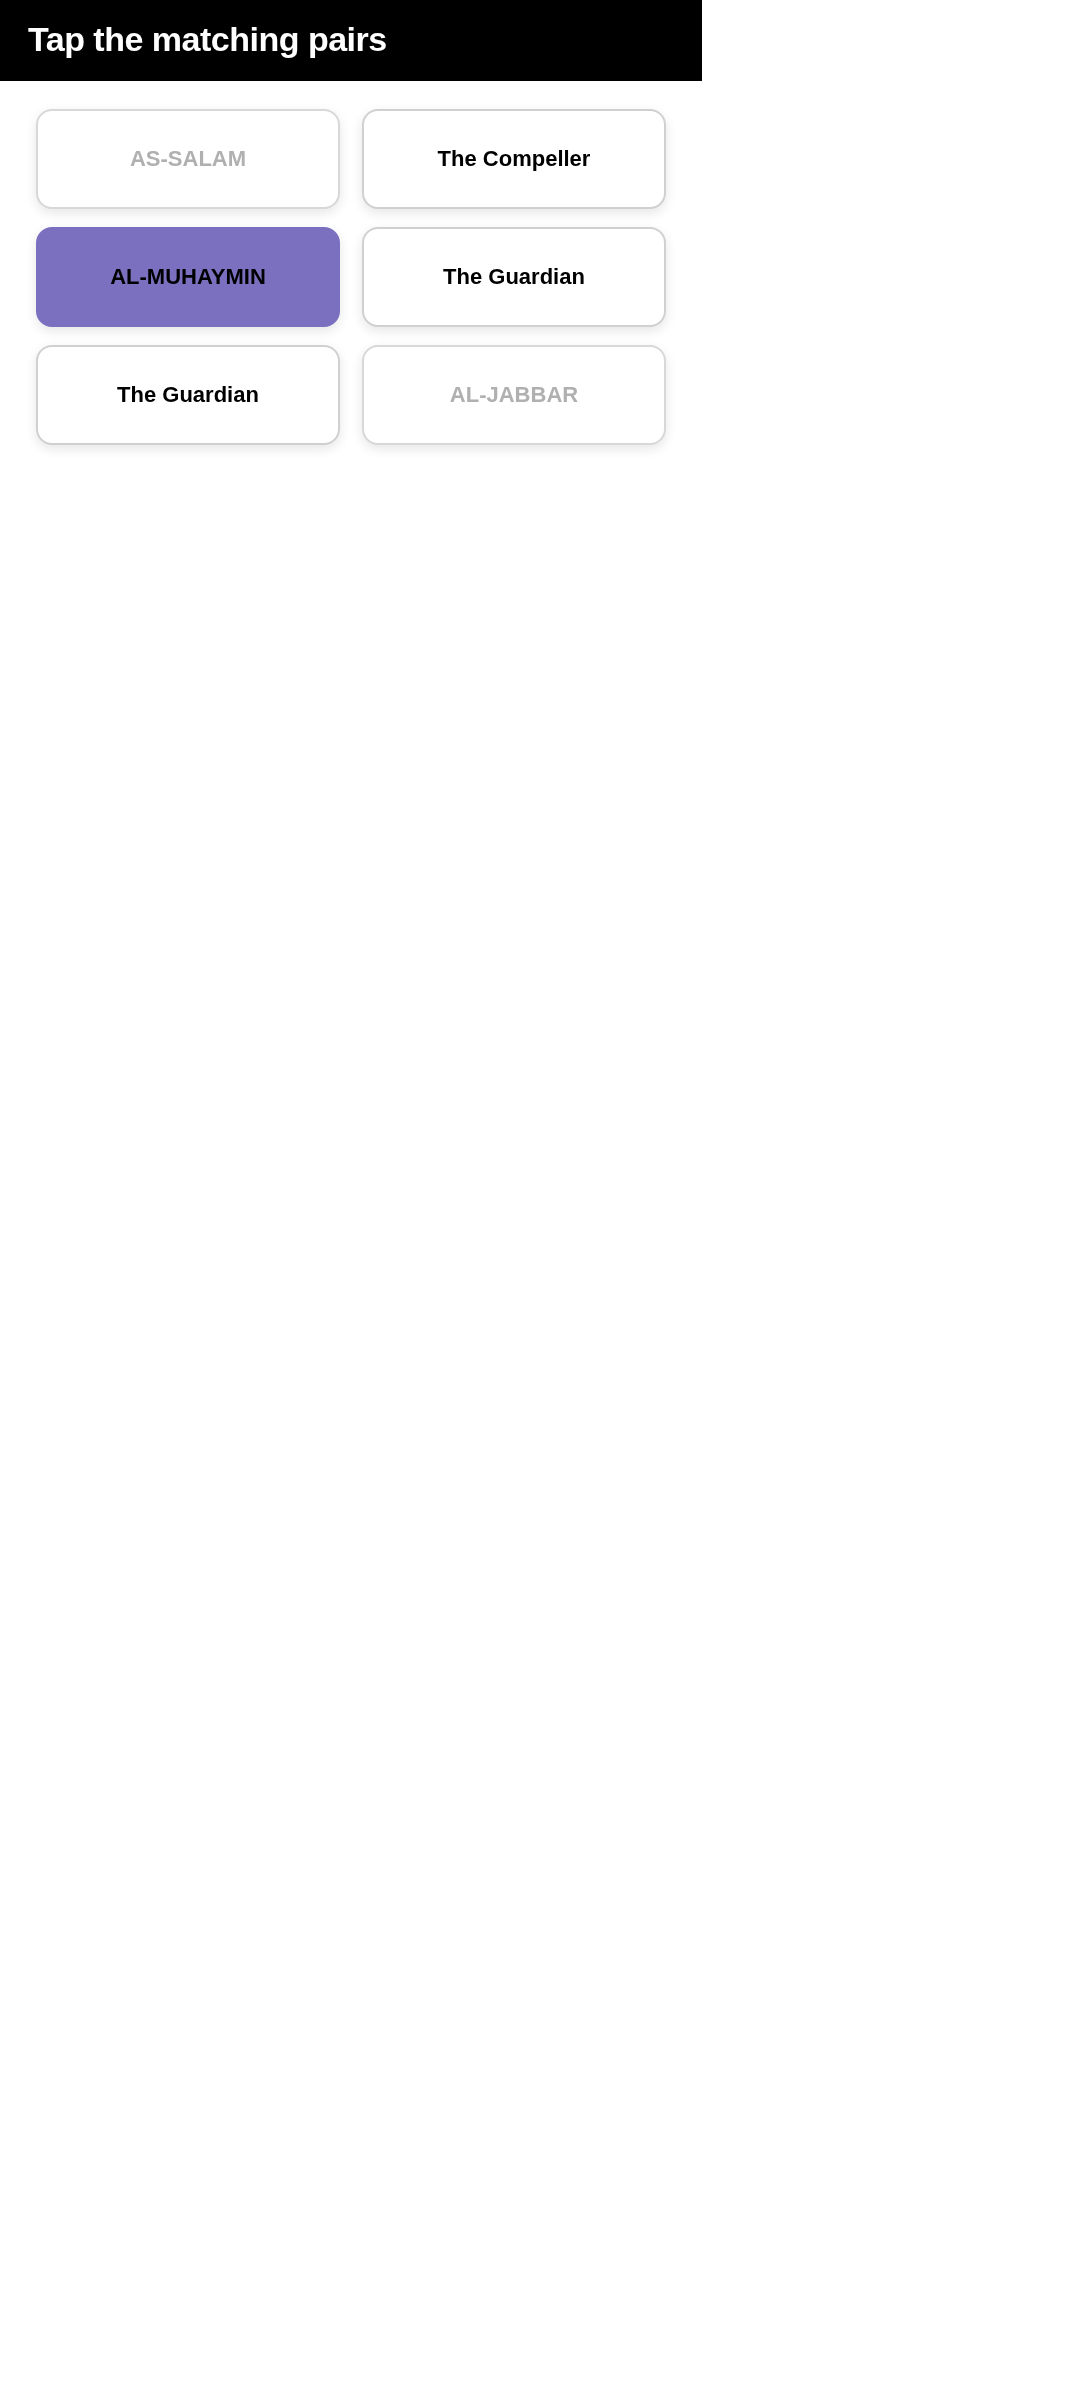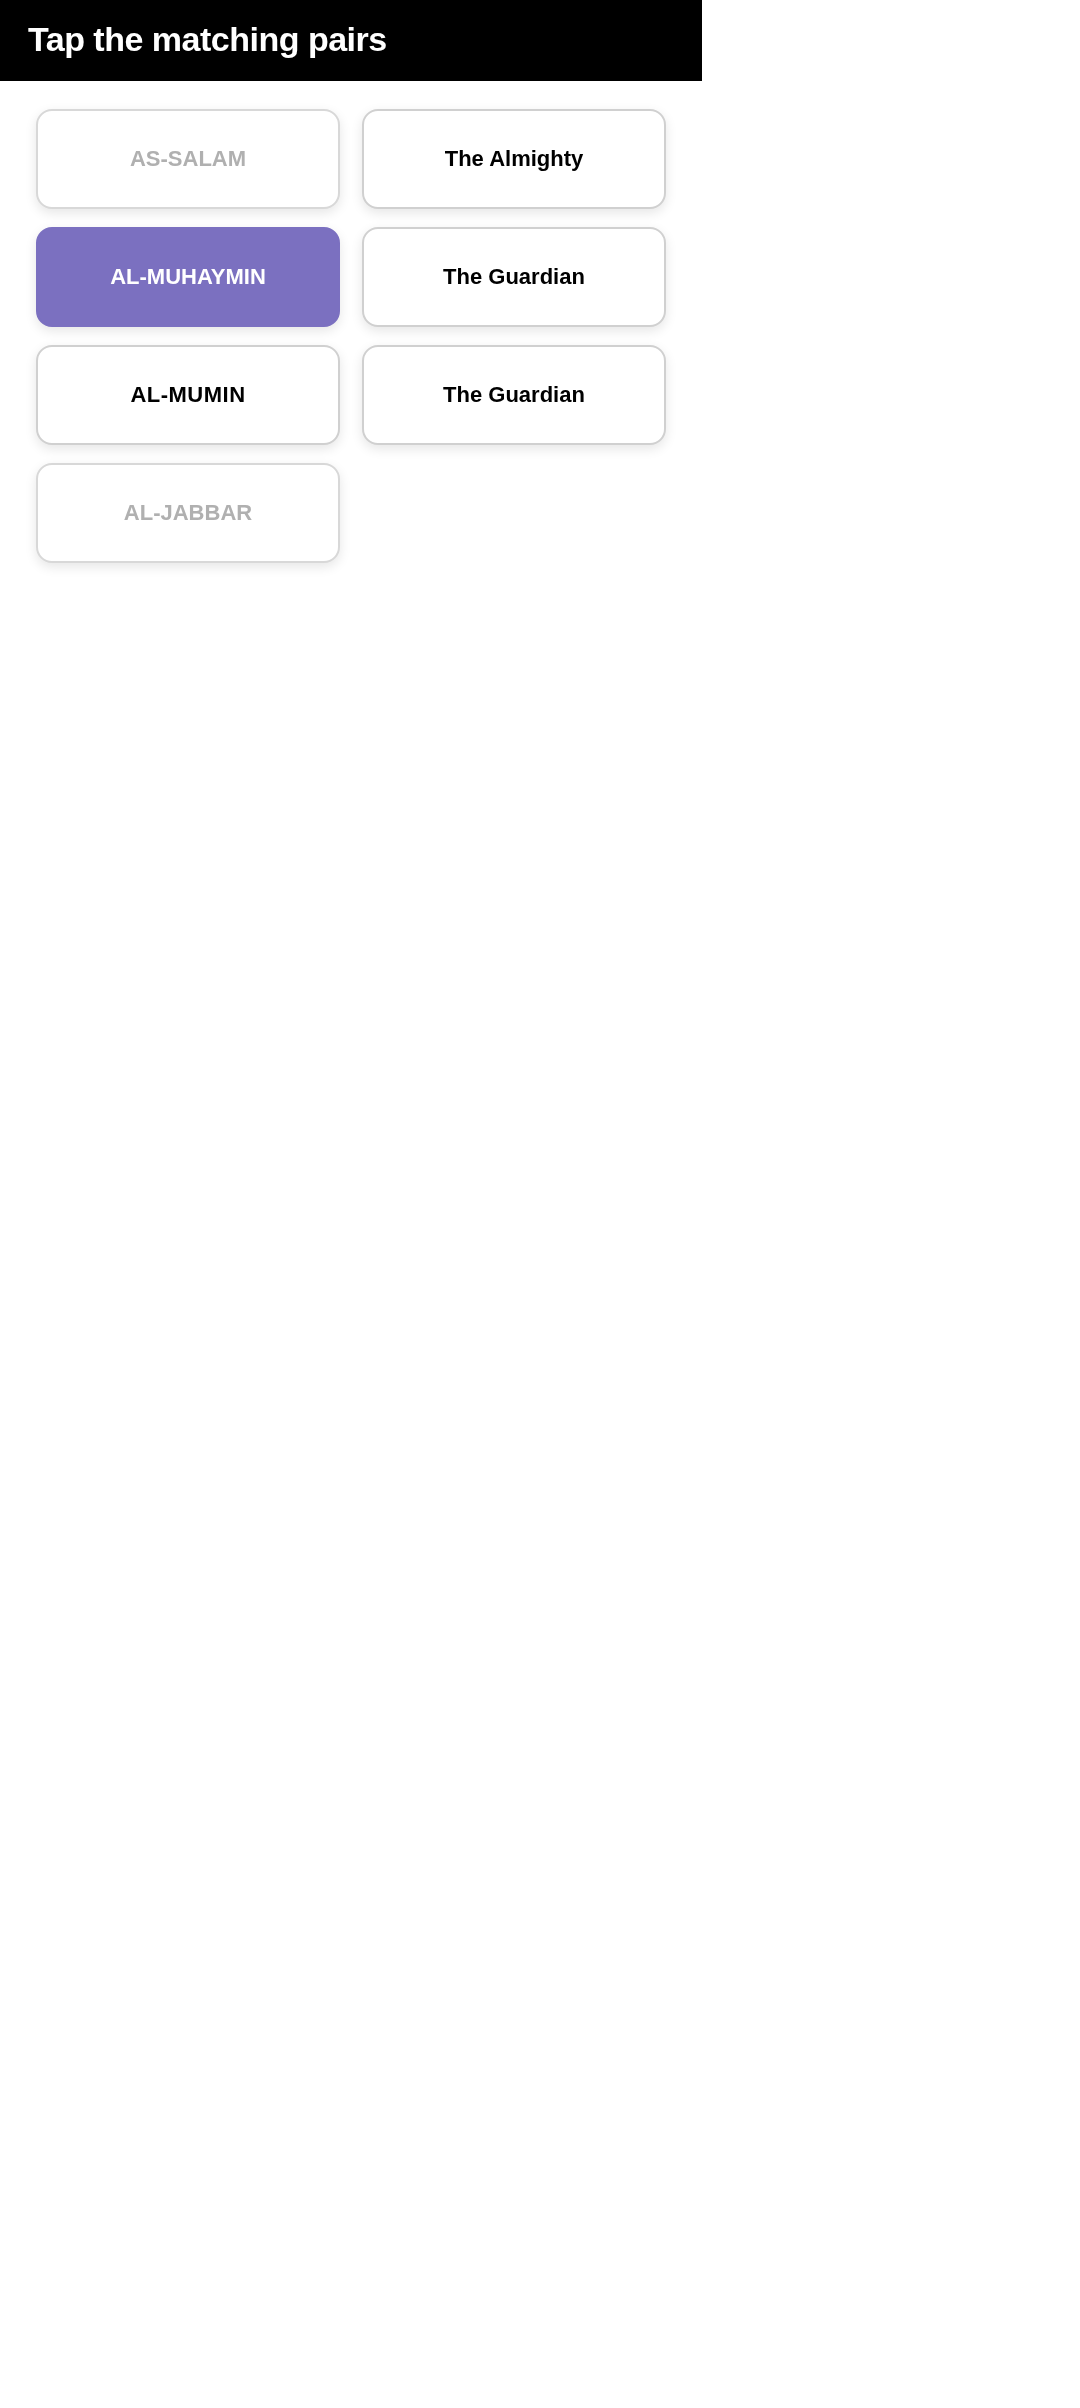--- a/index.html
+++ b/index.html
@@ -54,21 +54,21 @@
       line-height: 1.3;
     }
 
     .card.muted {
       color: #b0b0b0;
       border-color: #d8d8d8;
     }
 
     .card.active-arabic {
       background: #7b70c0;
-      color: #ffffff;
+      color: #000000;
       border-color: #7b70c0;
     }
 
     .card.arabic {
       color: #000000;
       font-weight: 700;
       letter-spacing: 0.5px;
     }
 
     .card.english {
@@ -77,19 +77,18 @@
   </style>
 </head>
 <body>
 
 <div class="header">
   <span class="header-title">Tap the matching pairs</span>
 </div>
 
 <div class="game-grid">
 <div class="card muted">AS-SALAM</div>
-    <div class="card english">The Almighty</div>
+    <div class="card english">The Compeller</div>
     <div class="card active-arabic">AL-MUHAYMIN</div>
     <div class="card english">The Guardian</div>
-    <div class="card arabic">AL-MUMIN</div>
     <div class="card english">The Guardian</div>
     <div class="card muted">AL-JABBAR</div>
   </div>
 
 </body></html>

